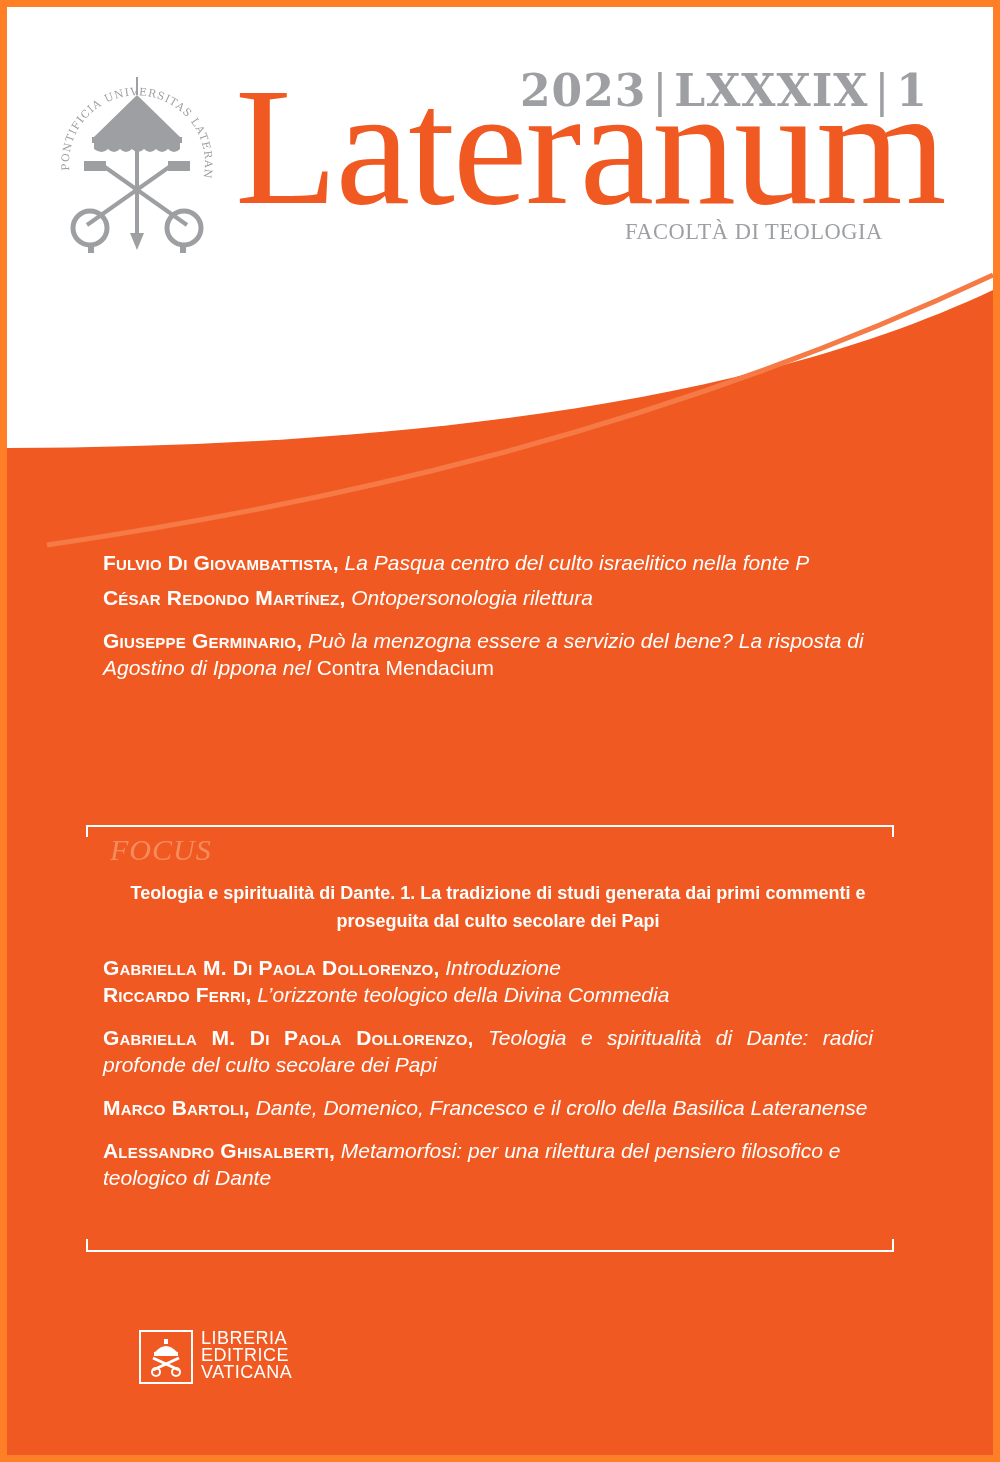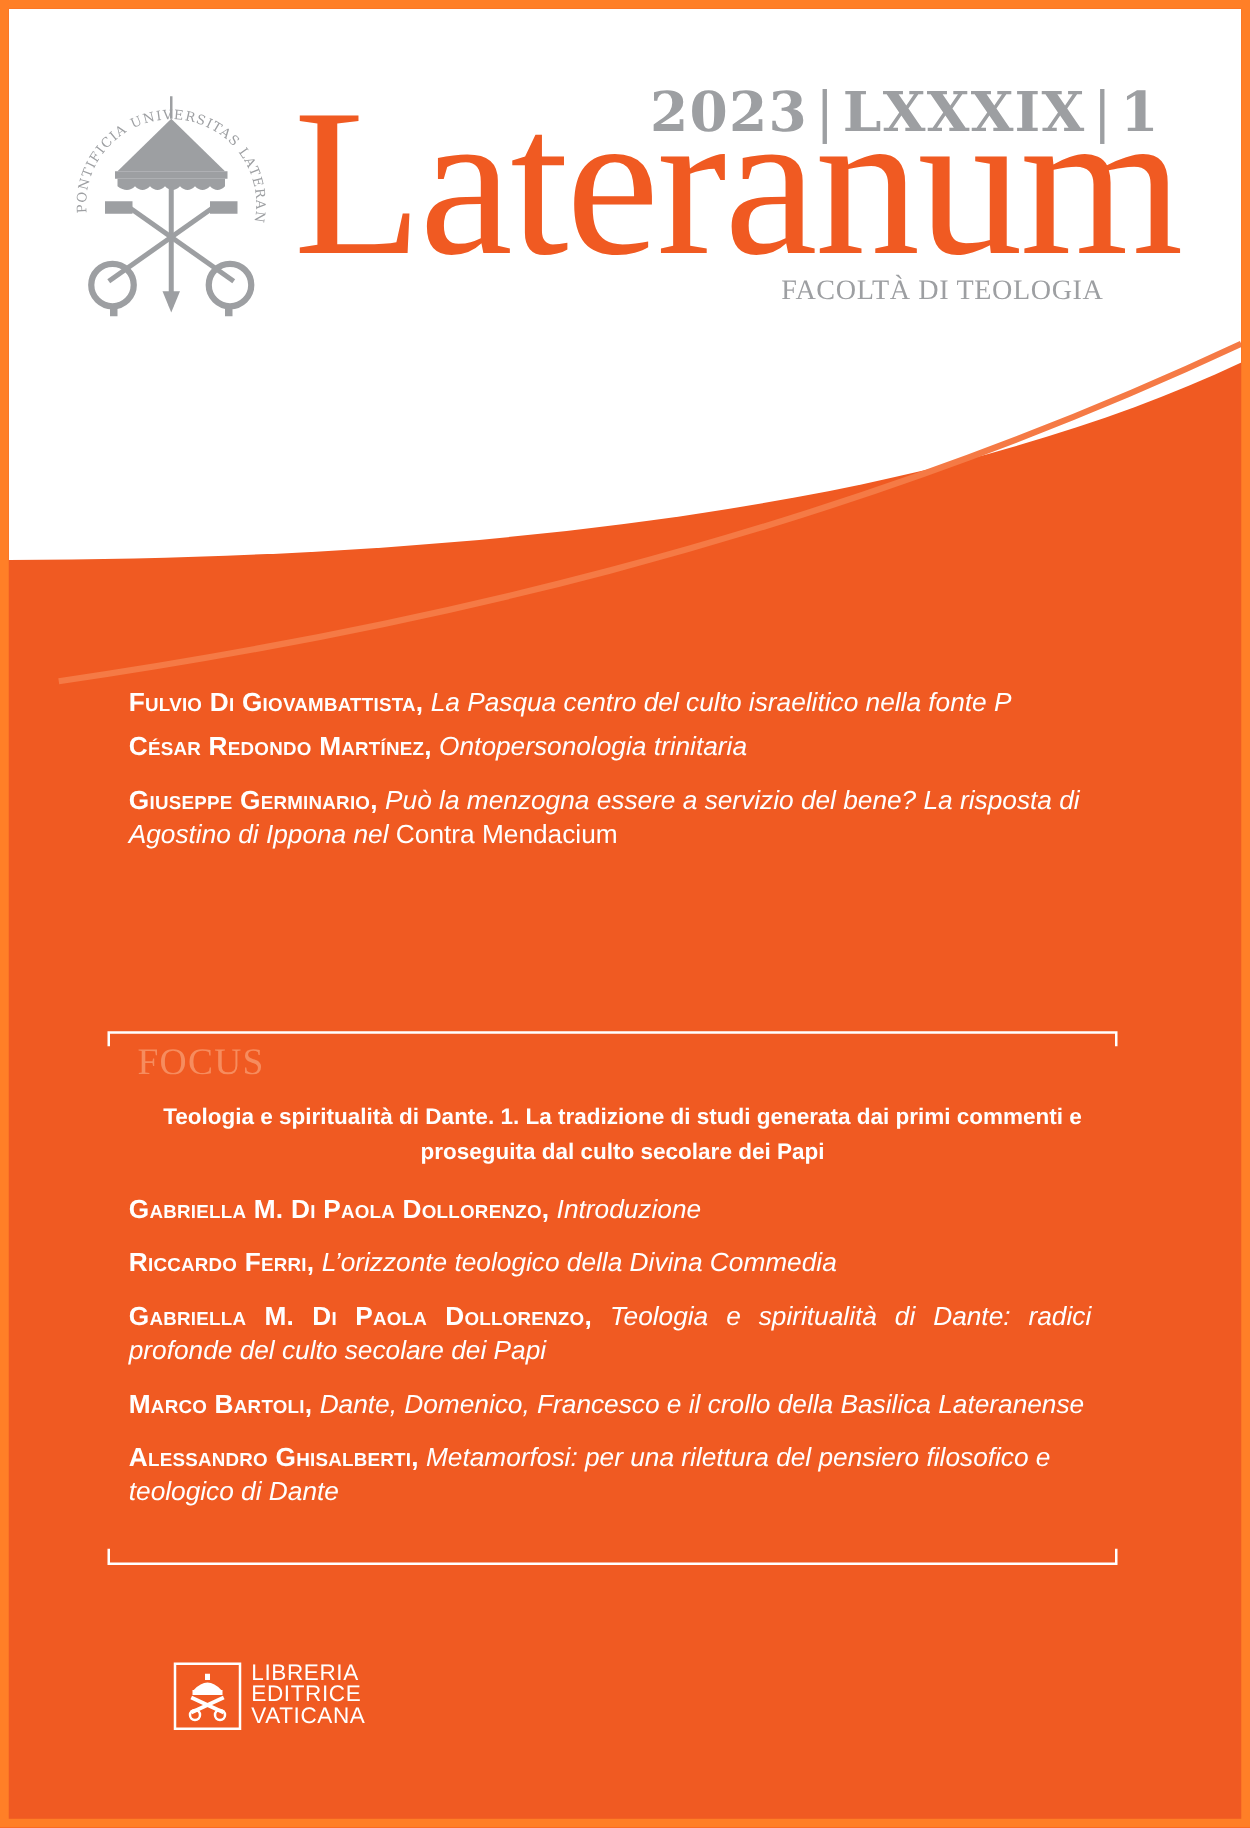--- a/index.html
+++ b/index.html
@@ -10,21 +10,21 @@
   .issue-line { position: absolute; left: 520px; top: 62px; font-family: "DejaVu Serif", serif; font-size: 44px; font-weight: bold; color: #9D9FA2; letter-spacing: 1px; white-space: nowrap; text-align: center; }
   .issue-line .sep { font-weight: normal; margin: 0 6px; }
   .title { position: absolute; left: 228px; top: 55px; font-family: "Liberation Serif", serif; font-size: 168px; color: #F05A22; letter-spacing: -2px; line-height: 1; white-space: nowrap; }
   .faculty { position: absolute; left: 618px; top: 212px; font-family: "Liberation Serif", serif; font-size: 22.5px; color: #9D9FA2; letter-spacing: 0.5px; white-space: nowrap; }
   .toc { position: absolute; left: 96px; width: 770px; color: #fff; font-family: "Liberation Sans", sans-serif; font-size: 21px; line-height: 27px; }
   .entry { margin: 0; }
   .author { font-weight: bold; font-variant: small-caps; letter-spacing: 0.2px; }
   .work { font-style: italic; }
   .work .upright { font-style: normal; }
   .justify { text-align: justify; text-align-last: left; }
-  .focus-label { position: absolute; left: 103px; top: 826px; font-family: "Liberation Serif", serif; font-size: 30px; color: #F68C5E; letter-spacing: 1px; }
+  .focus-label { position: absolute; left: 103px; top: 826px; font-family: "Liberation Serif", serif; font-style: italic; font-size: 30px; color: #F68C5E; letter-spacing: 1px; }
   .focus-title { position: absolute; left: 96px; top: 872px; width: 790px; text-align: center; color: #fff; font-family: "Liberation Sans", sans-serif; font-weight: bold; font-size: 18px; line-height: 28px; }
   .logo-lev { position: absolute; left: 132px; top: 1323px; display: flex; }
   .lev-box { width: 54px; height: 54px; border: 2px solid #fff; box-sizing: border-box; display: flex; align-items: center; justify-content: center; }
   .lev-text { margin-left: 8px; color: #fff; font-family: "Liberation Sans", sans-serif; font-size: 18px; line-height: 17px; letter-spacing: 0.5px; }
   .logo-lup { position: absolute; left: 730px; top: 1312px; width: 120px; text-align: center; color: #fff; }
   .lup-text { font-family: "Liberation Sans", sans-serif; font-size: 6.5px; line-height: 8px; font-weight: bold; white-space: nowrap; }
 </style>
 </head>
 <body>
 
@@ -75,33 +75,33 @@
 
   <div class="faculty">FACOLTÀ DI TEOLOGIA</div>
 
   <div class="toc" style="top:542px;">
     <p class="entry justify" style="margin-bottom:8px;">
       <span class="author">Fulvio Di Giovambattista,</span>
       <span class="work">La Pasqua centro del culto israelitico nella fonte P</span>
     </p>
     <p class="entry" style="margin-bottom:16px;">
       <span class="author">César Redondo Martínez,</span>
-      <span class="work">Ontopersonologia trinitaria</span>
+      <span class="work">Ontopersonologia rilettura</span>
     </p>
     <p class="entry" style="margin-bottom:16px;">
       <span class="author">Giuseppe Germinario,</span>
       <span class="work"><span>Può la menzogna essere a servizio del bene? La risposta di Agostino di Ippona nel</span> <span class="upright">Contra Mendacium</span></span>
     </p>
   </div>
 
   <div class="focus-label">FOCUS</div>
   <div class="focus-title">Teologia e spiritualità di Dante. 1. La tradizione di studi generata dai primi commenti e proseguita dal culto secolare dei Papi</div>
 
   <div class="toc" style="top:947px;">
-    <p class="entry" style="margin-bottom:16px;">
+    <p class="entry" style="">
       <span class="author">Gabriella M. Di Paola Dollorenzo,</span>
       <span class="work">Introduzione</span>
     </p>
     <p class="entry" style="margin-bottom:16px;">
       <span class="author">Riccardo Ferri,</span>
       <span class="work">L’orizzonte teologico della Divina Commedia</span>
     </p>
     <p class="entry justify" style="margin-bottom:16px;">
       <span class="author">Gabriella M. Di Paola Dollorenzo,</span>
       <span class="work">Teologia e spiritualità di Dante: radici profonde del culto secolare dei Papi</span>

